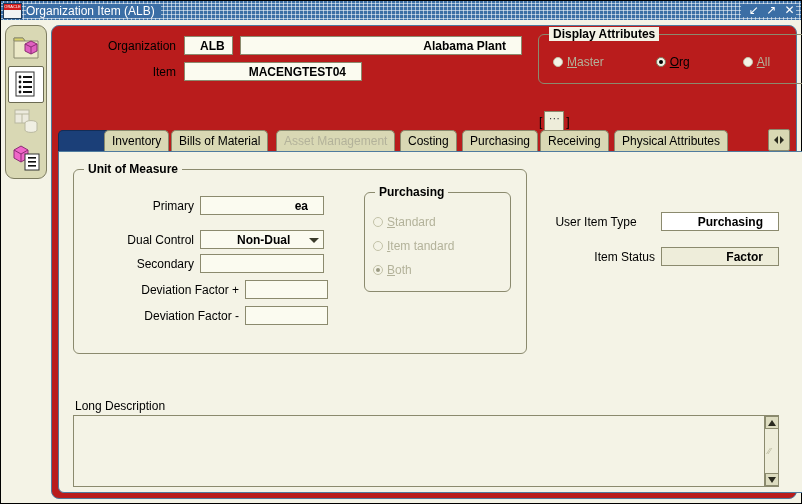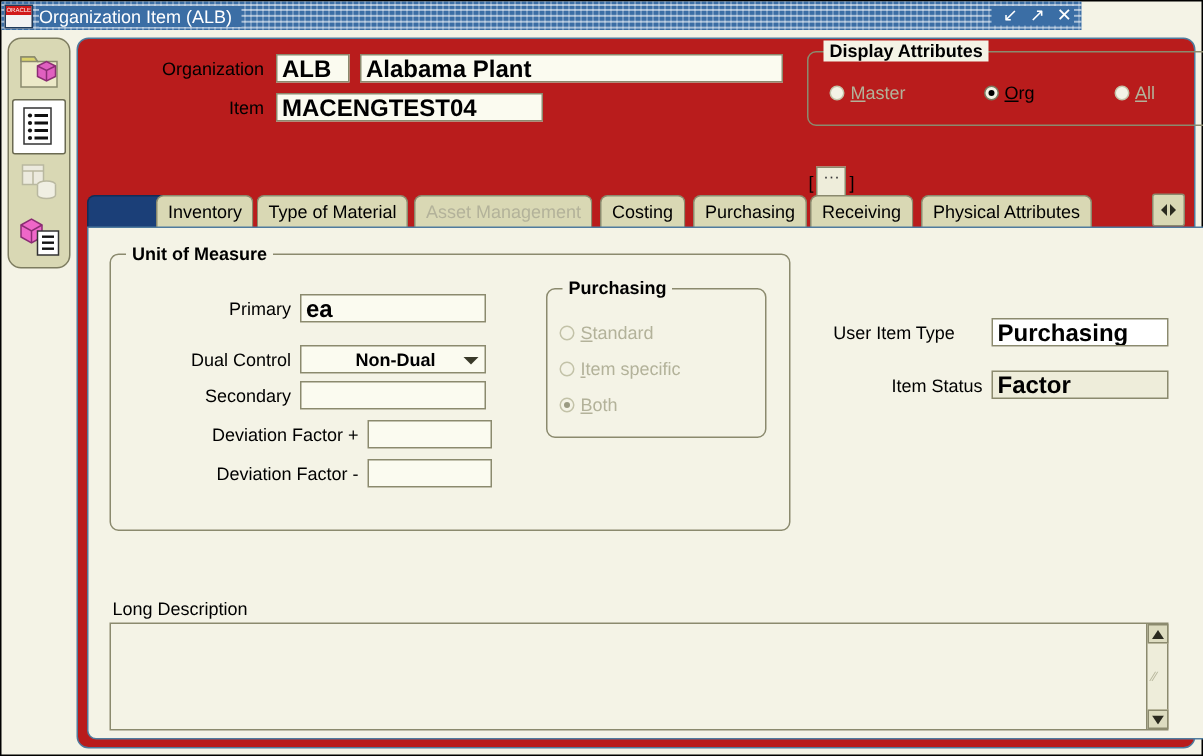--- a/index.html
+++ b/index.html
@@ -6,21 +6,21 @@
   body{
     width:802px;height:504px;overflow:hidden;
     font-family:"Liberation Sans","DejaVu Sans",sans-serif;
     font-size:12px;color:#000000;
     -webkit-font-smoothing:none;
   }
   #app{position:relative;width:802px;height:504px;background:#f4f3e6;box-sizing:border-box;border:1px solid #000;}
 
   
   #titlebar{
-    position:absolute;left:0;top:0;width:720px;height:19px;
+    position:absolute;left:0;top:0;width:800px;height:19px;
     background:#3b6ea5;
     background-image:
       repeating-linear-gradient(0deg, rgba(255,255,255,.55) 0 1px, rgba(0,0,0,0) 1px 4px),
       repeating-linear-gradient(90deg, rgba(255,255,255,.55) 0 1px, rgba(0,0,0,0) 1px 4px);
     background-position:2px 3px;
     display:flex;align-items:center;
   }
   #title-logo{
     width:17px;height:14px;margin-left:2px;margin-right:4px;flex:none;
     background:#e8e8e8;border:1px solid #203a5a;
@@ -55,21 +55,21 @@
     position:absolute;left:50px;top:24px;width:746px;height:474px;
     background:#b91c1c;border:1px solid #4f7b9e;border-radius:8px;box-sizing:border-box;
   }
 
   
   .hdr-row{position:absolute;display:flex;align-items:center;}
   .lbl{font-size:12px;color:#000;text-align:right;white-space:nowrap;}
   .fld{
     background:#fbfbf0;border:1px solid #8b8a6e;
     height:19px;line-height:19px;box-sizing:border-box;
-    font-size:16px;font-weight:bold;color:#000;padding:0 3px;overflow:hidden;white-space:nowrap;
+    font-size:12px;font-weight:bold;color:#000;padding:0 15px;overflow:hidden;white-space:nowrap;text-align:right;
   }
   .fld.white{background:#ffffff;}
   .fld.ro{background:#eeedda;}
 
   #lov-btn{
     position:absolute;left:487px;top:85px;font-size:12px;color:#000;
     display:flex;align-items:center;gap:2px;
   }
   #lov-box{
     width:18px;height:19px;background:#eeedda;border:1px solid #8b8a6e;
@@ -263,21 +263,21 @@
         <div class="radio dis" style="margin-left:53px;">
           <span class="dot"></span>
           <span><span class="u">A</span><span>ll</span></span>
         </div>
       </div>
     </div>
 
     <div id="tabs">
       <div class="tab sel" style="left:0px;">Main</div>
       <div class="tab" style="left:46px;">Inventory</div>
-      <div class="tab" style="left:113px;">Type of Material</div>
+      <div class="tab" style="left:113px;">Bills of Material</div>
       <div class="tab dis" style="left:218px;">Asset Management</div>
       <div class="tab" style="left:342px;">Costing</div>
       <div class="tab" style="left:404px;">Purchasing</div>
       <div class="tab" style="left:482px;">Receiving</div>
       <div class="tab" style="left:556px;">Physical Attributes</div>
       <div id="tab-nav">
         <svg width="14" height="10" viewBox="0 0 14 10">
           <polygon points="6,1 2,5 6,9" fill="#2a2a1f"></polygon>
           <polygon points="8,1 12,5 8,9" fill="#2a2a1f"></polygon>
         </svg>
@@ -318,21 +318,21 @@
         </div>
 
         <div id="conv">
           <div class="grp-title">Purchasing</div>
           <div class="radio dis conv-row" style="top:22px;">
             <span class="dot"></span>
             <span><span class="u">S</span><span>tandard</span></span>
           </div>
           <div class="radio dis conv-row" style="top:46px;">
             <span class="dot"></span>
-            <span><span class="u">I</span><span>tem specific</span></span>
+            <span><span class="u">I</span><span>tem tandard</span></span>
           </div>
           <div class="radio dis on conv-row" style="top:70px;">
             <span class="dot"></span>
             <span><span class="u">B</span><span>oth</span></span>
           </div>
         </div>
       </div>
 
       <div class="hdr-row" style="left:478px;top:60px;width:250px;">
         <div class="lbl" style="width:118px;text-align:center;">User Item Type</div>

